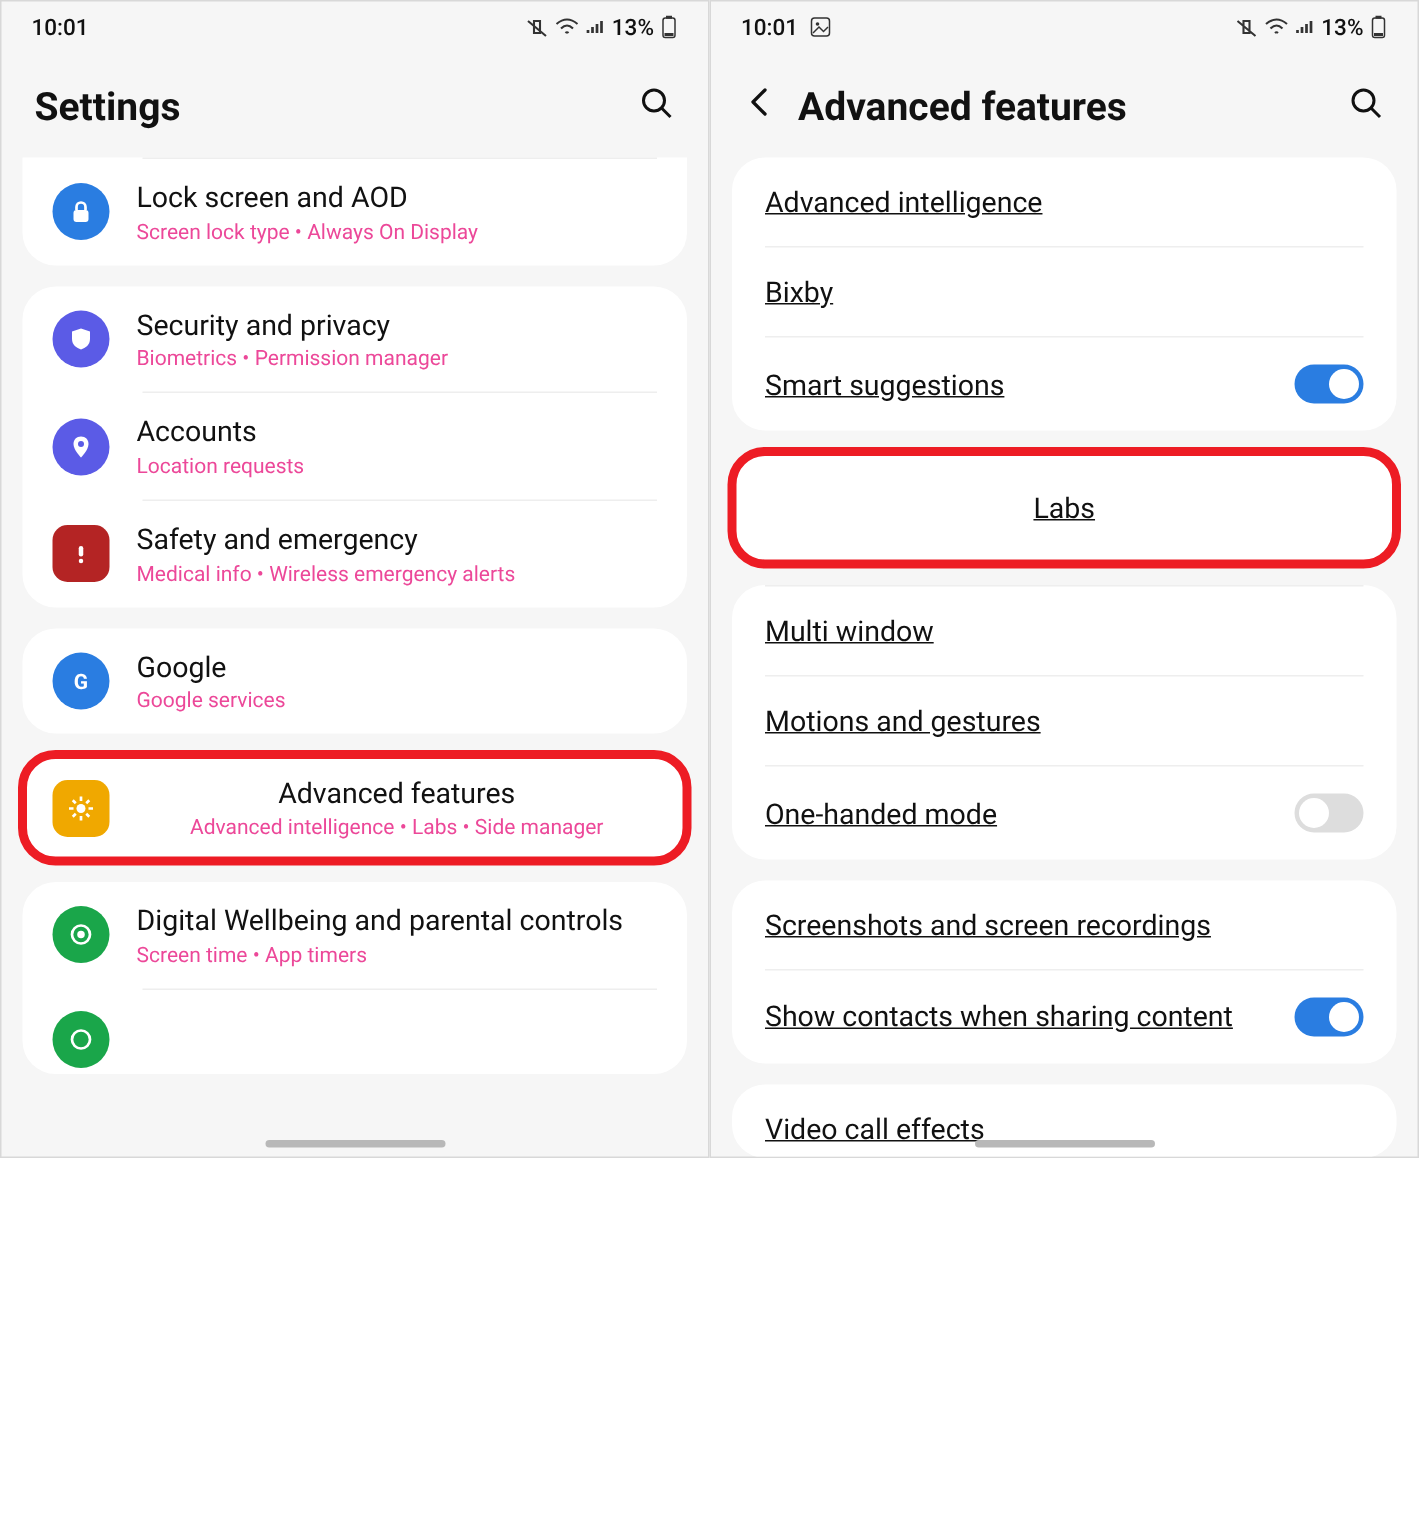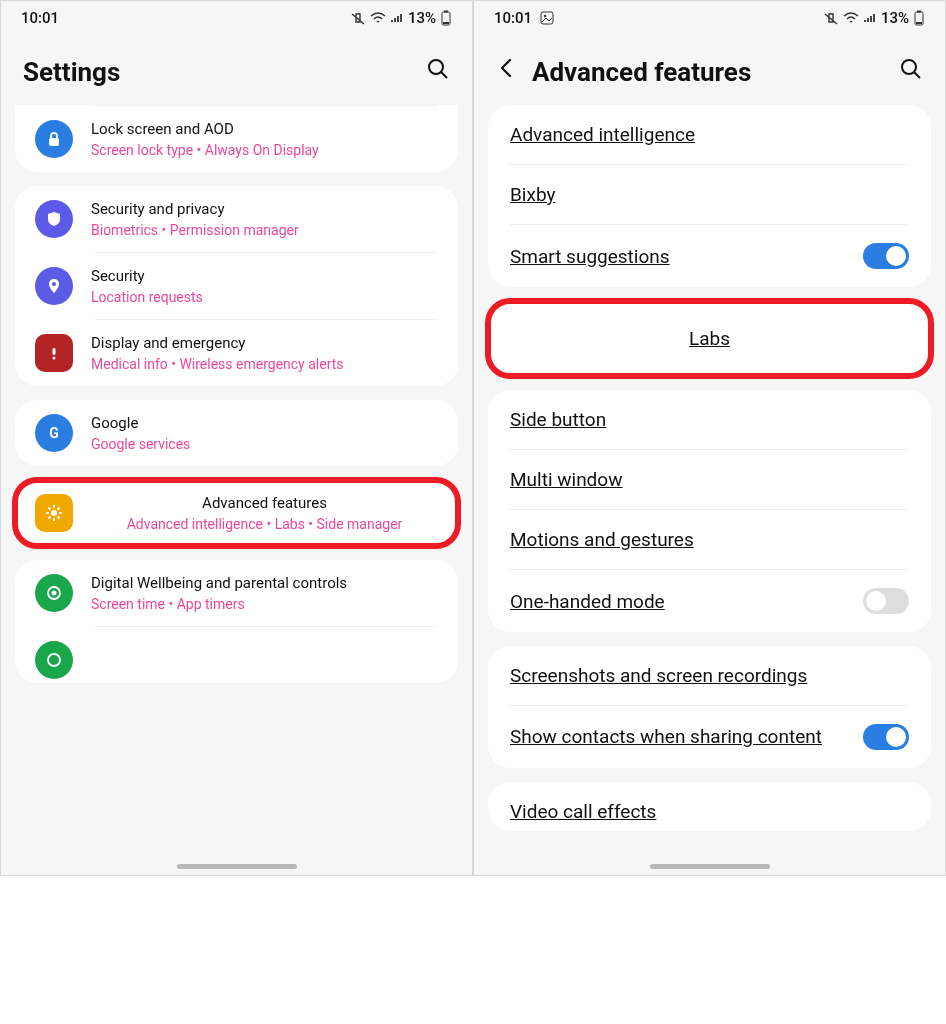--- a/index.html
+++ b/index.html
@@ -5,21 +5,21 @@
 * { box-sizing: border-box; margin: 0; padding: 0; }
 body {
   font-family: -apple-system, BlinkMacSystemFont, "Segoe UI", Roboto, Arial, sans-serif;
   background: #fff;
   width: 946px;
   height: 1024px;
   display: flex;
 }
 .pane {
   width: 473px;
-  height: 876px;
+  height: 772px;
   background: #f6f6f6;
   border: 1px solid #d8d8d8;
   position: relative;
   overflow: hidden;
 }
 .status-bar {
   display: flex;
   justify-content: space-between;
   align-items: center;
   padding: 8px 20px 4px 20px;
@@ -58,21 +58,21 @@
   width: 38px;
   height: 38px;
   border-radius: 50%;
   display: flex;
   align-items: center;
   justify-content: center;
   flex-shrink: 0;
   margin-right: 18px;
 }
 .item-text { flex: 1; min-width: 0; }
-.item-title { font-size: 15px; color: #111; line-height: 1.3; }
+.item-title { font-size: 19px; color: #111; line-height: 1.3; }
 .item-sub { font-size: 14px; color: #ec4899; margin-top: 2px; }
 .simple-item {
   padding: 18px 22px;
   display: flex;
   align-items: center;
   font-size: 19px;
   color: #111;
   text-decoration: underline;
 }
 .simple-item .label { flex: 1; }
@@ -186,34 +186,34 @@
     </div>
     <div class="item-sep"></div>
     <div class="item">
       <span class="icon-wrap" style="background:#5b5be6">
         <svg width="18" height="18">
             <path d="M9 2 C12 2 14 4 14 7 C14 11 9 16 9 16 C9 16 4 11 4 7 C4 4 6 2 9 2 Z" fill="#fff"></path>
             <circle cx="9" cy="7" r="2" fill="#5b5be6"></circle>
           </svg>
       </span>
       <div class="item-text">
-        <div class="item-title">Security</div>
+        <div class="item-title">Accounts</div>
         <div class="item-sub">Location requests</div>
       </div>
     </div>
     <div class="item-sep"></div>
     <div class="item">
       <span class="icon-wrap" style="background:#b42424;border-radius:10px">
         <svg width="18" height="18">
             <rect x="7.5" y="4" width="3" height="7" rx="1.5" fill="#fff"></rect>
             <circle cx="9" cy="14" r="1.5" fill="#fff"></circle>
           </svg>
       </span>
       <div class="item-text">
-        <div class="item-title">Display and emergency</div>
+        <div class="item-title">Safety and emergency</div>
         <div class="item-sub">Medical info  •  Wireless emergency alerts</div>
       </div>
     </div>
   </div>
 
   <div class="card">
     <div class="item-sep"></div>
     <div class="item">
       <span class="icon-wrap" style="background:#2a7de1">
         <svg width="20" height="20">
@@ -336,23 +336,20 @@
     </div>
   </div>
 
   <div class="card highlight">
     <div class="simple-item" style="padding-top:26px;padding-bottom:26px">
       <span class="label">Labs</span>
     </div>
   </div>
 
   <div class="card">
-    <div class="simple-item">
-      <span class="label">Side button</span>
-    </div>
     <div class="simple-sep"></div>
     <div class="simple-item">
       <span class="label">Multi window</span>
     </div>
     <div class="simple-sep"></div>
     <div class="simple-item">
       <span class="label">Motions and gestures</span>
     </div>
     <div class="simple-sep"></div>
     <div class="simple-item">

